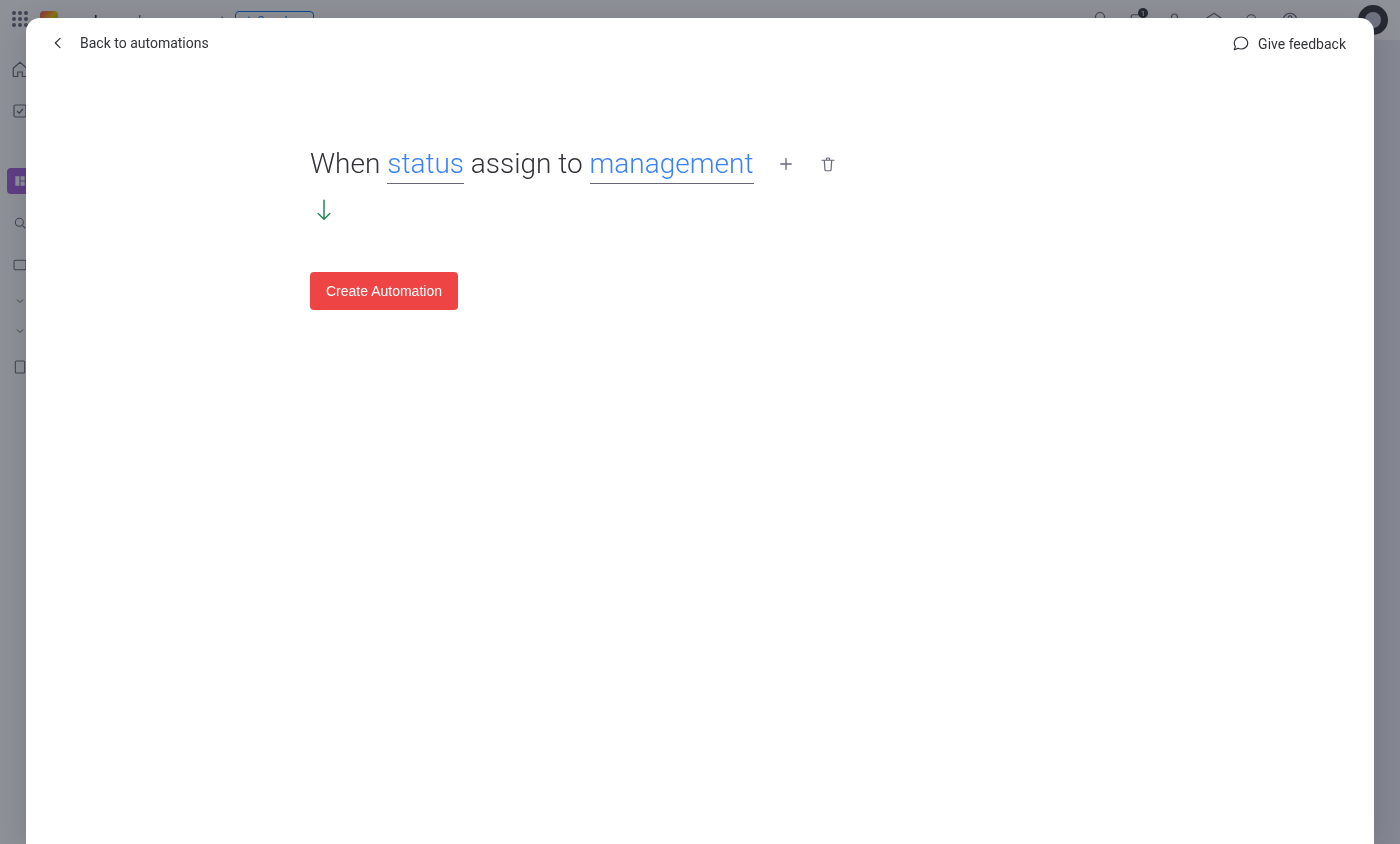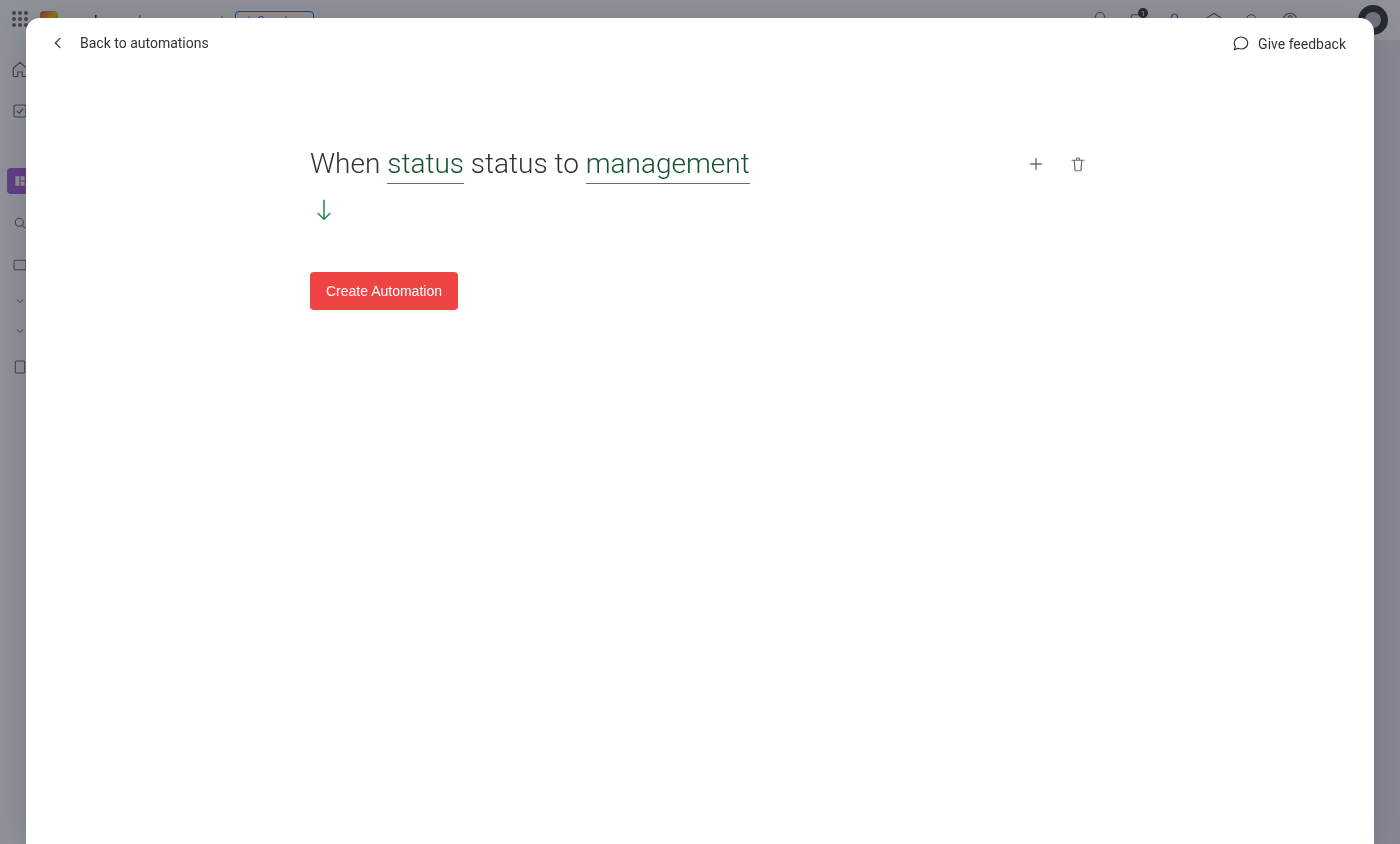--- a/index.html
+++ b/index.html
@@ -181,37 +181,36 @@
       display: flex;
       justify-content: center;
       padding-top: 80px;
     }
     .builder {
       width: 780px;
     }
     .rule-row {
       display: flex;
       align-items: center;
-      justify-content: space-between;
       gap: 20px;
     }
     .rule-text {
       font-size: 28px;
       color: #323338;
       font-weight: 300;
       line-height: 1.4;
       display: flex;
       flex-wrap: wrap;
       gap: 0;
     }
     .rule-text span {
       white-space: pre;
     }
     .rule-text .slot {
-      color: #14532d;
+      color: #3b82f6;
       border-bottom: 1px solid #676879;
       cursor: pointer;
     }
     .rule-actions {
       display: flex;
       align-items: center;
       gap: 18px;
     }
     .rule-action-btn {
       width: 24px;
@@ -388,21 +387,21 @@
     </div>
   </div>
 
   <div class="modal-body">
     <div class="builder">
 
       <div class="rule-row">
         <div class="rule-text">
           <span>When </span>
           <span class="slot">status</span>
-          <span> status to </span>
+          <span> assign to </span>
           <span class="slot">management</span>
         </div>
         <div class="rule-actions">
           <div class="rule-action-btn">
             <svg width="18" height="18" viewBox="0 0 24 24">
                 <path d="M12 5v14M5 12h14" stroke="currentColor" stroke-width="1.8" stroke-linecap="round"></path>
               </svg>
           </div>
           <div class="rule-action-btn">
             <svg width="18" height="18" viewBox="0 0 24 24">

